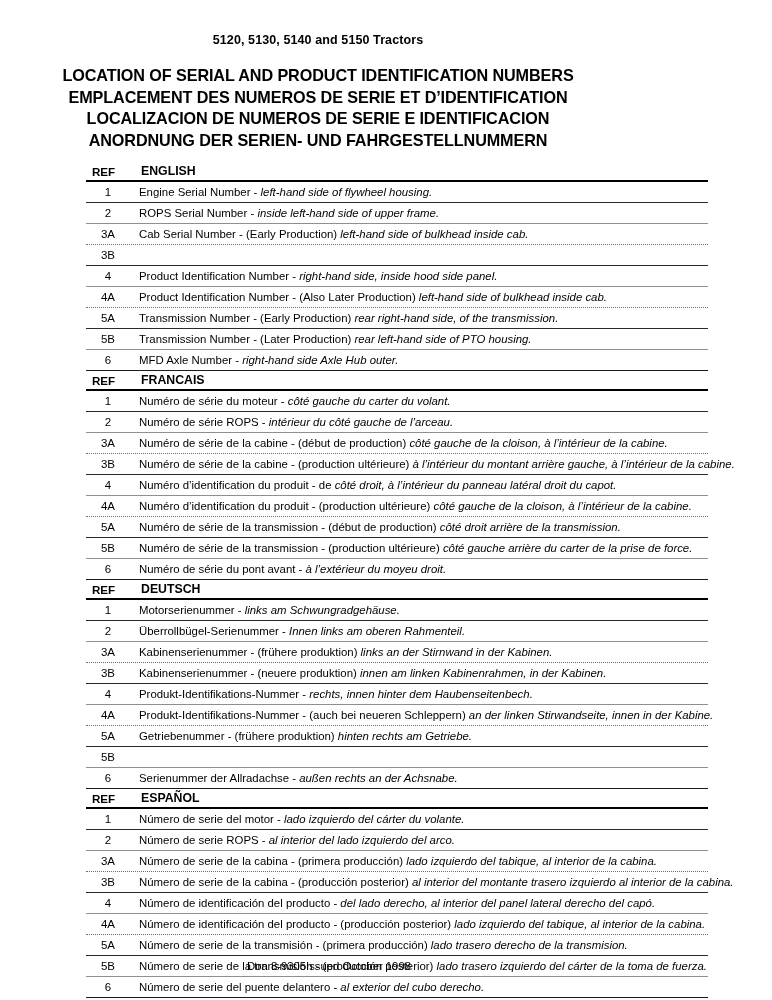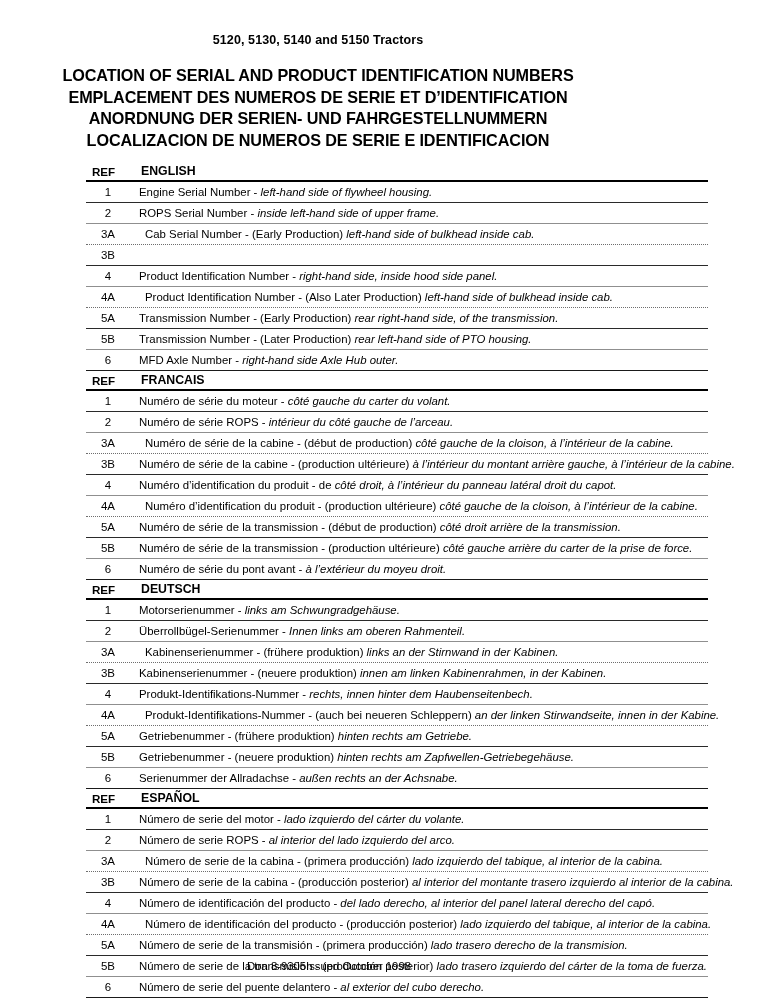--- a/index.html
+++ b/index.html
@@ -103,21 +103,20 @@
 
   
   .row.data-row {
     border-bottom: 1px solid #2a2a2a;
   }
   .row.data-row.faint {
     border-bottom: 1px solid #8f8f8f;
   }
   .row.data-row.dotted {
     border-bottom: 1px dotted #6e6e6e;
-    gap: 6px;
   }
   .row.data-row.last-in-section {
     border-bottom: 1.8px solid #1a1a1a;
   }
 
   .txt .bold-part { font-style: normal; }
   .txt .ital { font-style: italic; }
   .txt .paren { font-style: normal; }
 
   
@@ -134,22 +133,22 @@
 </head>
 <body>
 
 <div class="page">
 
   <div class="doc-header">
     <div class="model-line">5120, 5130, 5140 and 5150 Tractors</div>
     <div class="title-block">
       <div class="title-line">LOCATION OF SERIAL AND PRODUCT IDENTIFICATION NUMBERS</div>
       <div class="title-line">EMPLACEMENT DES NUMEROS DE SERIE ET D’IDENTIFICATION</div>
+      <div class="title-line">LOCALIZACION DE NUMEROS DE SERIE E IDENTIFICACION</div>
       <div class="title-line">ANORDNUNG DER SERIEN- UND FAHRGESTELLNUMMERN</div>
-      <div class="title-line">LOCALIZACION DE NUMEROS DE SERIE E IDENTIFICACION</div>
     </div>
   </div>
 
   <div class="table-wrap" id="table-wrap">
       <div class="lang-section">
         <div class="row header-row">
           <div class="ref">REF</div>
           <div class="txt">ENGLISH</div>
         </div>
         <div class="row data-row ">
@@ -258,21 +257,20 @@
         <div class="row data-row dotted">
           <div class="ref">4A</div>
           <div class="txt"><span class="bold-part">Produkt-Identifikations-Nummer - </span><span class="paren">(auch bei neueren Schleppern) </span><span class="ital">an der linken Stirwandseite, innen in der Kabine.</span></div>
         </div>
         <div class="row data-row ">
           <div class="ref">5A</div>
           <div class="txt"><span class="bold-part">Getriebenummer - </span><span class="paren">(frühere produktion) </span><span class="ital">hinten rechts am Getriebe.</span></div>
         </div>
         <div class="row data-row faint">
           <div class="ref">5B</div>
-          <div class="txt"><span class="bold-part">Getriebenummer - </span><span class="paren">(neuere produktion) </span><span class="ital">hinten rechts am Zapfwellen-Getriebegehäuse.</span></div>
         </div>
         <div class="row data-row  last-in-section">
           <div class="ref">6</div>
           <div class="txt"><span class="bold-part">Serienummer der Allradachse - </span><span class="paren"></span><span class="ital">außen rechts an der Achsnabe.</span></div>
         </div>
       </div>
       <div class="lang-section">
         <div class="row header-row">
           <div class="ref">REF</div>
           <div class="txt">ESPAÑOL</div>

